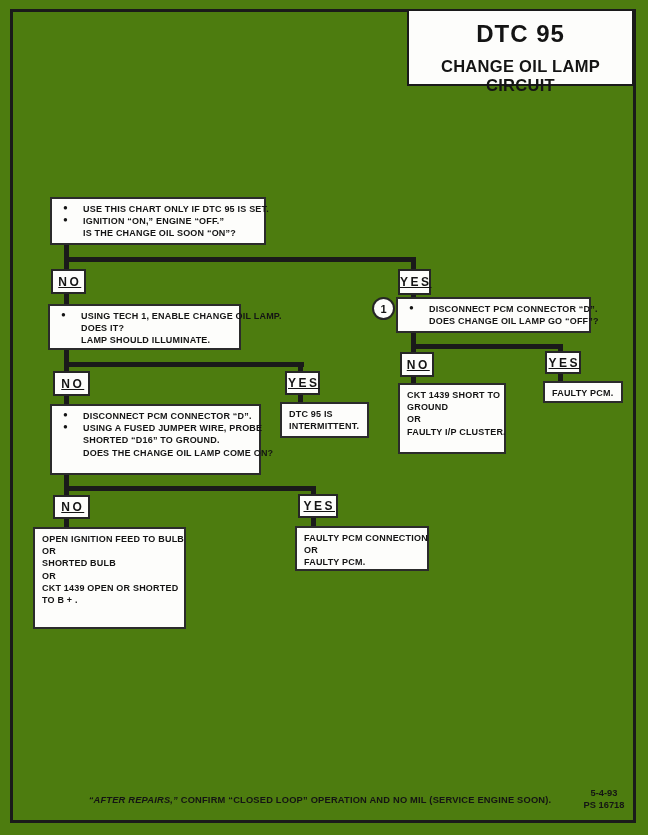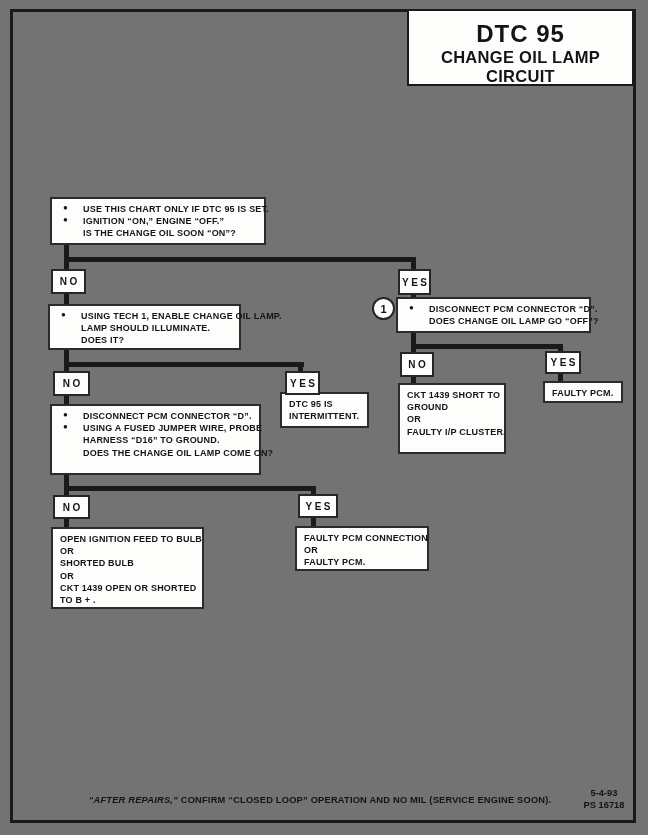--- a/index.html
+++ b/index.html
@@ -1,33 +1,33 @@
 <!DOCTYPE html>
 <html><head>
 <meta charset="utf-8">
 <style>
   html,body { margin:0; padding:0; background:#e8e8e6; }
   #page {
     position:relative; width:648px; height:835px; margin:0 auto;
-    background:#737373; overflow:hidden;
+    background:#4d7c0f; overflow:hidden;
     font-family:"Liberation Sans", sans-serif; color:#141414;
     -webkit-font-smoothing:antialiased;
   }
   .pborder {
     position:absolute; left:10px; top:9px; width:626px; height:814px;
     border:3px solid #1a1a1a; box-sizing:border-box; z-index:0;
   }
   
   .titlebox {
     position:absolute; left:407px; top:9px; width:227px; height:77px;
     border:2px solid #1a1a1a; box-sizing:border-box; background:#fdfdfb;
     text-align:center; z-index:2;
   }
   .titlebox .t1 { font-size:24px; font-weight:bold; letter-spacing:1px; margin-top:9px; }
-  .titlebox .t2 { font-size:16.5px; font-weight:bold; letter-spacing:0.3px; margin-top:0; }
+  .titlebox .t2 { font-size:16.5px; font-weight:bold; letter-spacing:0.3px; margin-top:9px; }
 
   
   .vline,.hline { position:absolute; background:#1a1a1a; z-index:1; }
 
   
   .fbox {
     position:absolute; background:#fdfdfb; border:2px solid #2b2b2b;
     box-sizing:border-box; z-index:2;
     font-size:9px; font-weight:bold; line-height:12.2px; letter-spacing:0.2px;
     padding:4px 3px 2px 4px; white-space:nowrap;
@@ -35,21 +35,21 @@
   .fbox .ln { position:relative; }
   .fbox.bulleted .ln { padding-left:27px; }
   .fbox.plain .ln { padding-left:3px; }
   .bullet { position:absolute; left:7px; top:-1px; font-size:8px; }
 
   
   .dec {
     position:absolute; background:#fdfdfb; border:2px solid #262626;
     box-sizing:border-box; z-index:3;
     display:flex; align-items:center; justify-content:center;
-    font-size:10px; font-weight:bold; letter-spacing:2.5px; text-indent:2.5px;
+    font-size:12px; font-weight:bold; letter-spacing:2.5px; text-indent:2.5px;text-decoration:underline;
   }
 
   
   .callout {
     position:absolute; width:23px; height:23px; border:2px solid #262626;
     border-radius:50%; box-sizing:border-box; background:#fdfdfb; z-index:2;
     display:flex; align-items:center; justify-content:center;
     font-size:11px; font-weight:bold;
   }
 
@@ -93,65 +93,65 @@
     <div class="ln"><span class="bullet">●</span><span>USE THIS CHART ONLY IF DTC 95 IS SET.</span></div>
     <div class="ln"><span class="bullet">●</span><span>IGNITION “ON,” ENGINE “OFF.”</span></div>
     <div class="ln"><span>IS THE CHANGE OIL SOON “ON”?</span></div>
   </div>
 
   <div class="dec" style="left:51px;top:269px;width:35px;height:25px">NO</div>
   <div class="dec" style="left:398px;top:269px;width:33px;height:26px">YES</div>
 
   <div class="fbox bulleted" style="left:48px;top:304px;width:193px;height:46px">
     <div class="ln"><span class="bullet">●</span><span>USING TECH 1, ENABLE CHANGE OIL LAMP.</span></div>
+    <div class="ln"><span>DOES IT?</span></div>
     <div class="ln"><span>LAMP SHOULD ILLUMINATE.</span></div>
-    <div class="ln"><span>DOES IT?</span></div>
   </div>
 
   <div class="callout" style="left:372px;top:297px">
     <span>1</span>
   </div>
   <div class="fbox bulleted" style="left:396px;top:297px;width:195px;height:36px">
     <div class="ln"><span class="bullet">●</span><span>DISCONNECT PCM CONNECTOR “D”.</span></div>
     <div class="ln"><span>DOES CHANGE OIL LAMP GO “OFF”?</span></div>
   </div>
 
   <div class="dec" style="left:53px;top:371px;width:37px;height:25px">NO</div>
   <div class="dec" style="left:285px;top:371px;width:35px;height:24px">YES</div>
 
   <div class="dec" style="left:400px;top:352px;width:34px;height:25px">NO</div>
   <div class="dec" style="left:545px;top:351px;width:36px;height:23px">YES</div>
 
-  <div class="fbox plain" style="left:280px;top:392px;width:89px;height:36px">
+  <div class="fbox plain" style="left:280px;top:402px;width:89px;height:36px">
     <div class="ln"><span>DTC 95 IS</span></div>
     <div class="ln"><span>INTERMITTENT.</span></div>
   </div>
 
   <div class="fbox plain" style="left:398px;top:383px;width:108px;height:71px">
     <div class="ln"><span>CKT 1439 SHORT TO</span></div>
     <div class="ln"><span>GROUND</span></div>
     <div class="ln"><span>OR</span></div>
     <div class="ln"><span>FAULTY I/P CLUSTER.</span></div>
   </div>
 
   <div class="fbox plain" style="left:543px;top:381px;width:80px;height:22px">
     <div class="ln"><span>FAULTY PCM.</span></div>
   </div>
 
   <div class="fbox bulleted" style="left:50px;top:404px;width:211px;height:71px">
     <div class="ln"><span class="bullet">●</span><span>DISCONNECT PCM CONNECTOR “D”.</span></div>
     <div class="ln"><span class="bullet">●</span><span>USING A FUSED JUMPER WIRE, PROBE</span></div>
-    <div class="ln"><span>HARNESS “D16” TO GROUND.</span></div>
+    <div class="ln"><span>SHORTED “D16” TO GROUND.</span></div>
     <div class="ln"><span>DOES THE CHANGE OIL LAMP COME ON?</span></div>
   </div>
 
   <div class="dec" style="left:53px;top:495px;width:37px;height:24px">NO</div>
   <div class="dec" style="left:298px;top:494px;width:40px;height:24px">YES</div>
 
-  <div class="fbox plain" style="left:51px;top:527px;width:153px;height:82px">
+  <div class="fbox plain" style="left:33px;top:527px;width:153px;height:102px">
     <div class="ln"><span>OPEN IGNITION FEED TO BULB</span></div>
     <div class="ln"><span>OR</span></div>
     <div class="ln"><span>SHORTED BULB</span></div>
     <div class="ln"><span>OR</span></div>
     <div class="ln"><span>CKT 1439 OPEN OR SHORTED</span></div>
     <div class="ln"><span>TO B + .</span></div>
   </div>
 
   <div class="fbox plain" style="left:295px;top:526px;width:134px;height:45px">
     <div class="ln"><span>FAULTY PCM CONNECTION</span></div>

